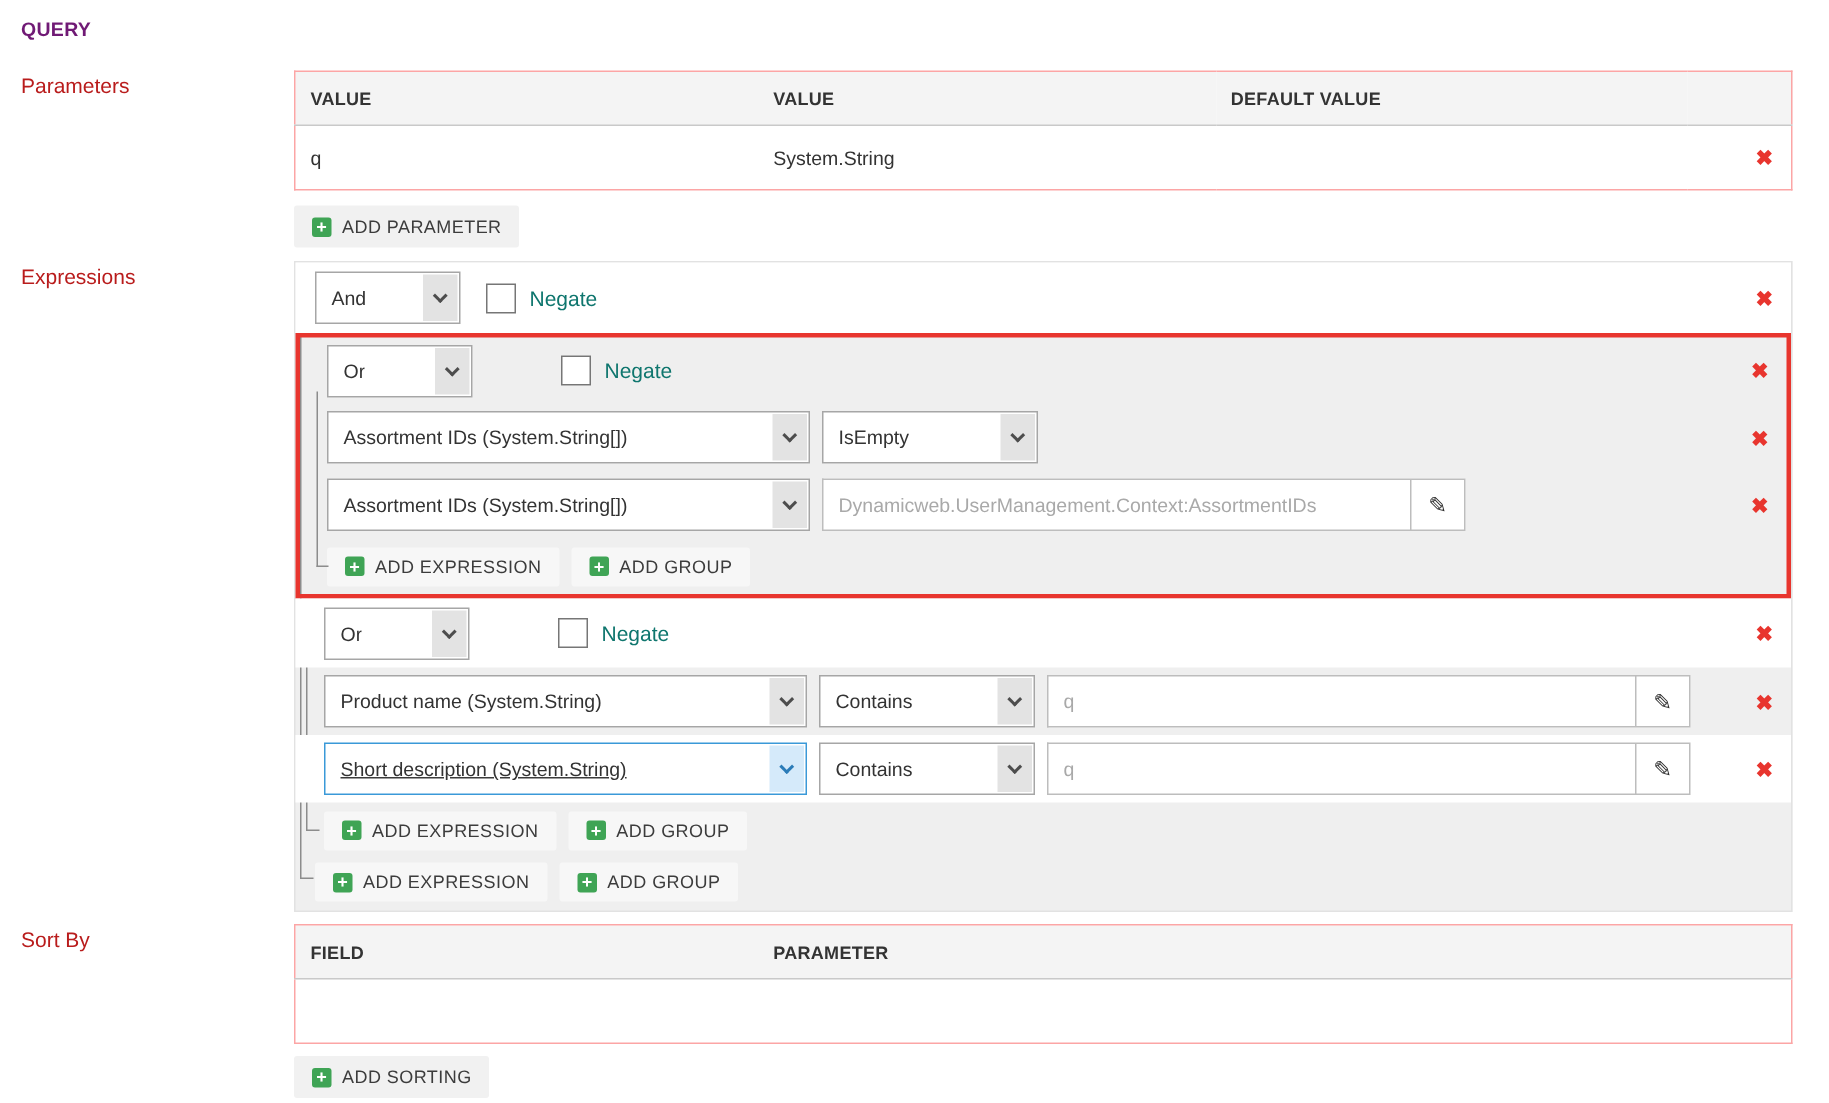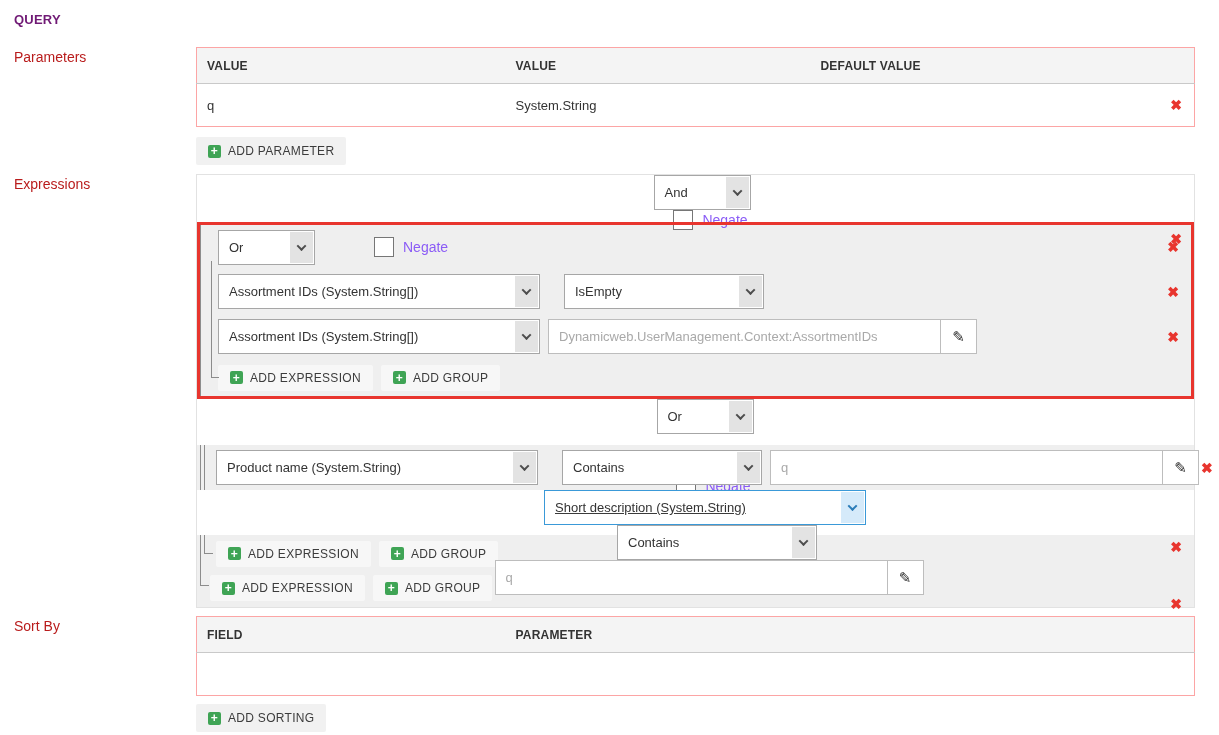--- a/index.html
+++ b/index.html
@@ -52,43 +52,43 @@
   }
   .chev i {
     width: 7px; height: 7px; border-right: 2px solid #4d4d4d; border-bottom: 2px solid #4d4d4d;
     transform: rotate(45deg) translate(-1px,-1px); display: inline-block;
   }
   .select.focused { border-color: #3a99d8; text-decoration: underline; }
   .select.focused .chev { background: #d5eafa; }
   .select.focused .chev i { border-color: #2b7cb8; }
   .op-select { width: 97px; }
   .field-select { width: 322px; }
-  .operator-select { width: 200px; margin-left: 24px; }
+  .operator-select { width: 144px; margin-left: 8px; }
 
   
   .negate-wrap { display: inline-flex; align-items: center; gap: 9px; margin-left: 17px; }
   .checkbox { width: 20px; height: 20px; border: 1px solid #767676; background: #fff; }
-  .negate-label { font-size: 14px; color: #8b5cf6; }
+  .negate-label { font-size: 14px; color: #0f766e; }
 
   
   .input-group { display: inline-flex; margin-left: 8px; height: 35px; }
   .input-group input {
     width: 392px; height: 35px; border: 1px solid #bdbdbd; border-right: none; background: #fff;
     font-family: inherit; font-size: 13px; color: #14532d; padding: 0 10px; outline: none;
   }
   .input-group input::placeholder { color: #a9a9a9; }
   .pencil-btn {
     width: 37px; height: 35px; border: 1px solid #bdbdbd; background: #fff; cursor: pointer;
     font-size: 15px; color: #2b2b2b; display: inline-flex; align-items: center; justify-content: center;
   }
 
   
   .expr-panel { border: 1px solid #e2e2e2; background: #efefef; position: relative; padding-bottom: 3px; }
   .row { display: flex; align-items: center; position: relative; }
-  .stripe-white { background: #fff; flex-direction: column; }
+  .stripe-white { background: #fff; }
   .and-row { height: 47px; padding-left: 13px; }
   .group { position: relative; }
   .red-highlight { border: 3px solid #e8352e; }
   .or-row { height: 44px; padding-left: 18px; gap: 42px; }
   .expr-row { height: 45px; padding-left: 18px; }
   .add-row { height: 37px; padding-left: 18px; display: flex; gap: 8px; align-items: center; }
   .g2 .or-row { height: 46px; padding-left: 19px; }
   .g2 .expr-row, .g2 .add-row { padding-left: 19px; }
   .outer-add-row { height: 32px; padding-left: 13px; display: flex; gap: 8px; align-items: center; }
 

